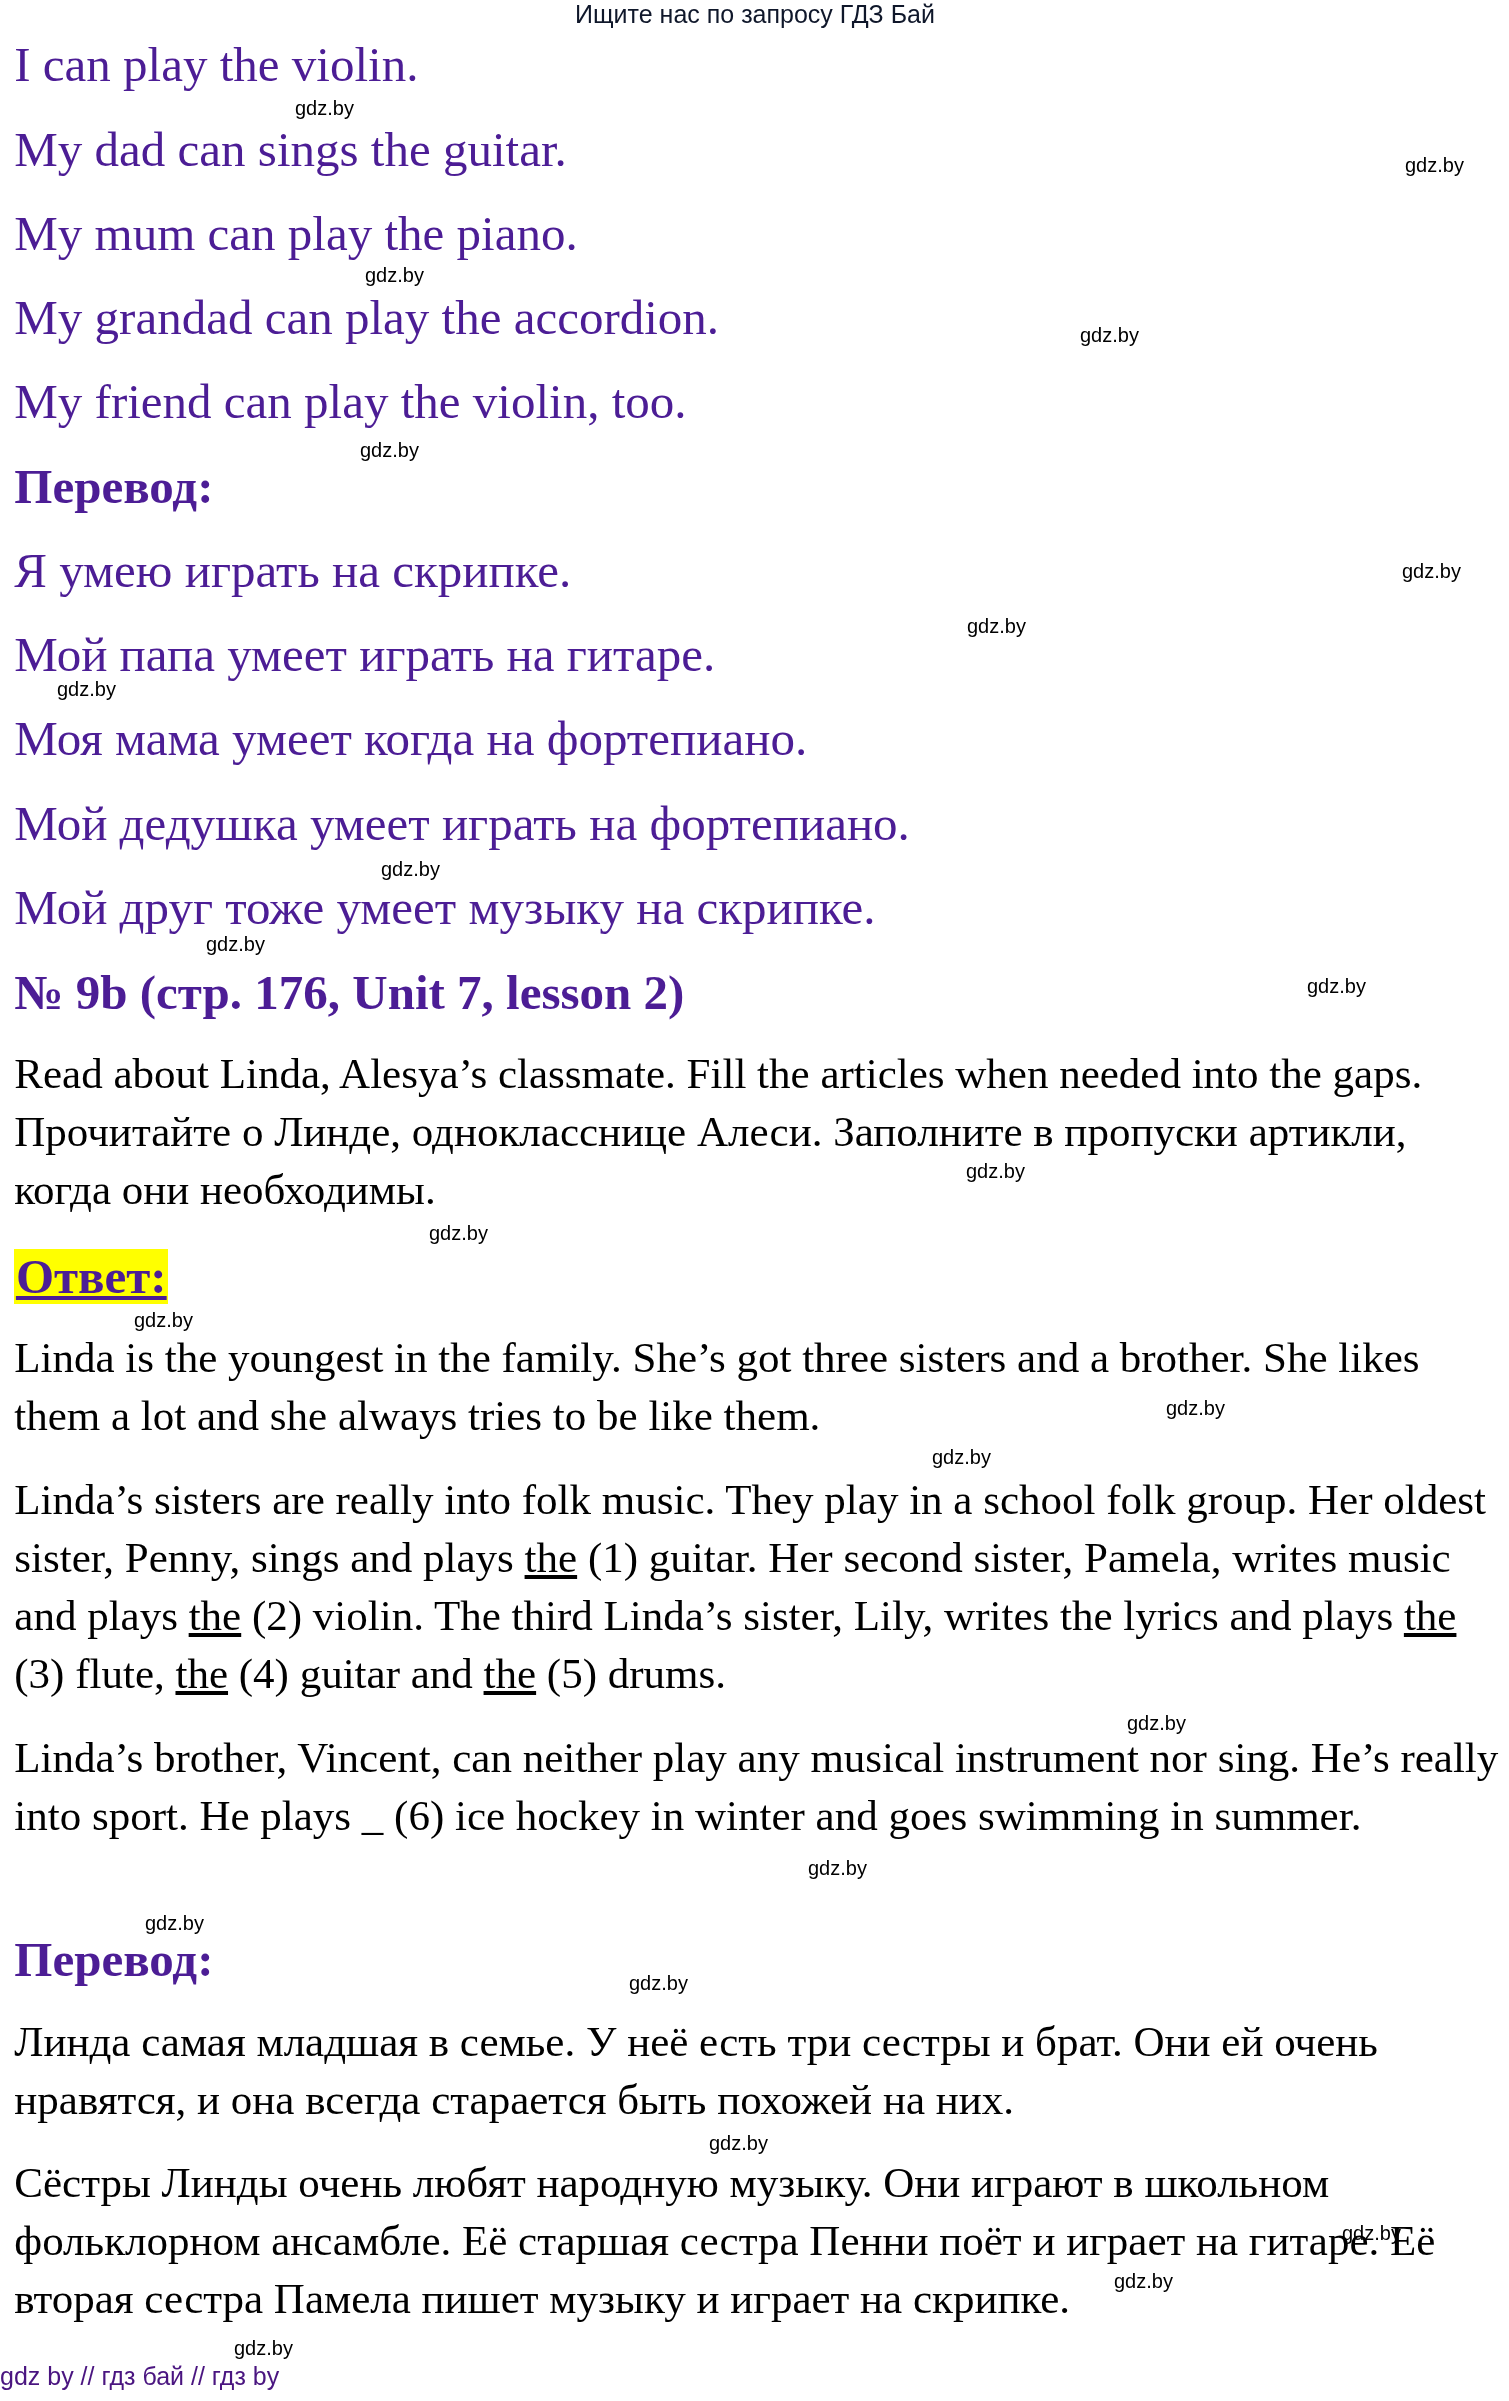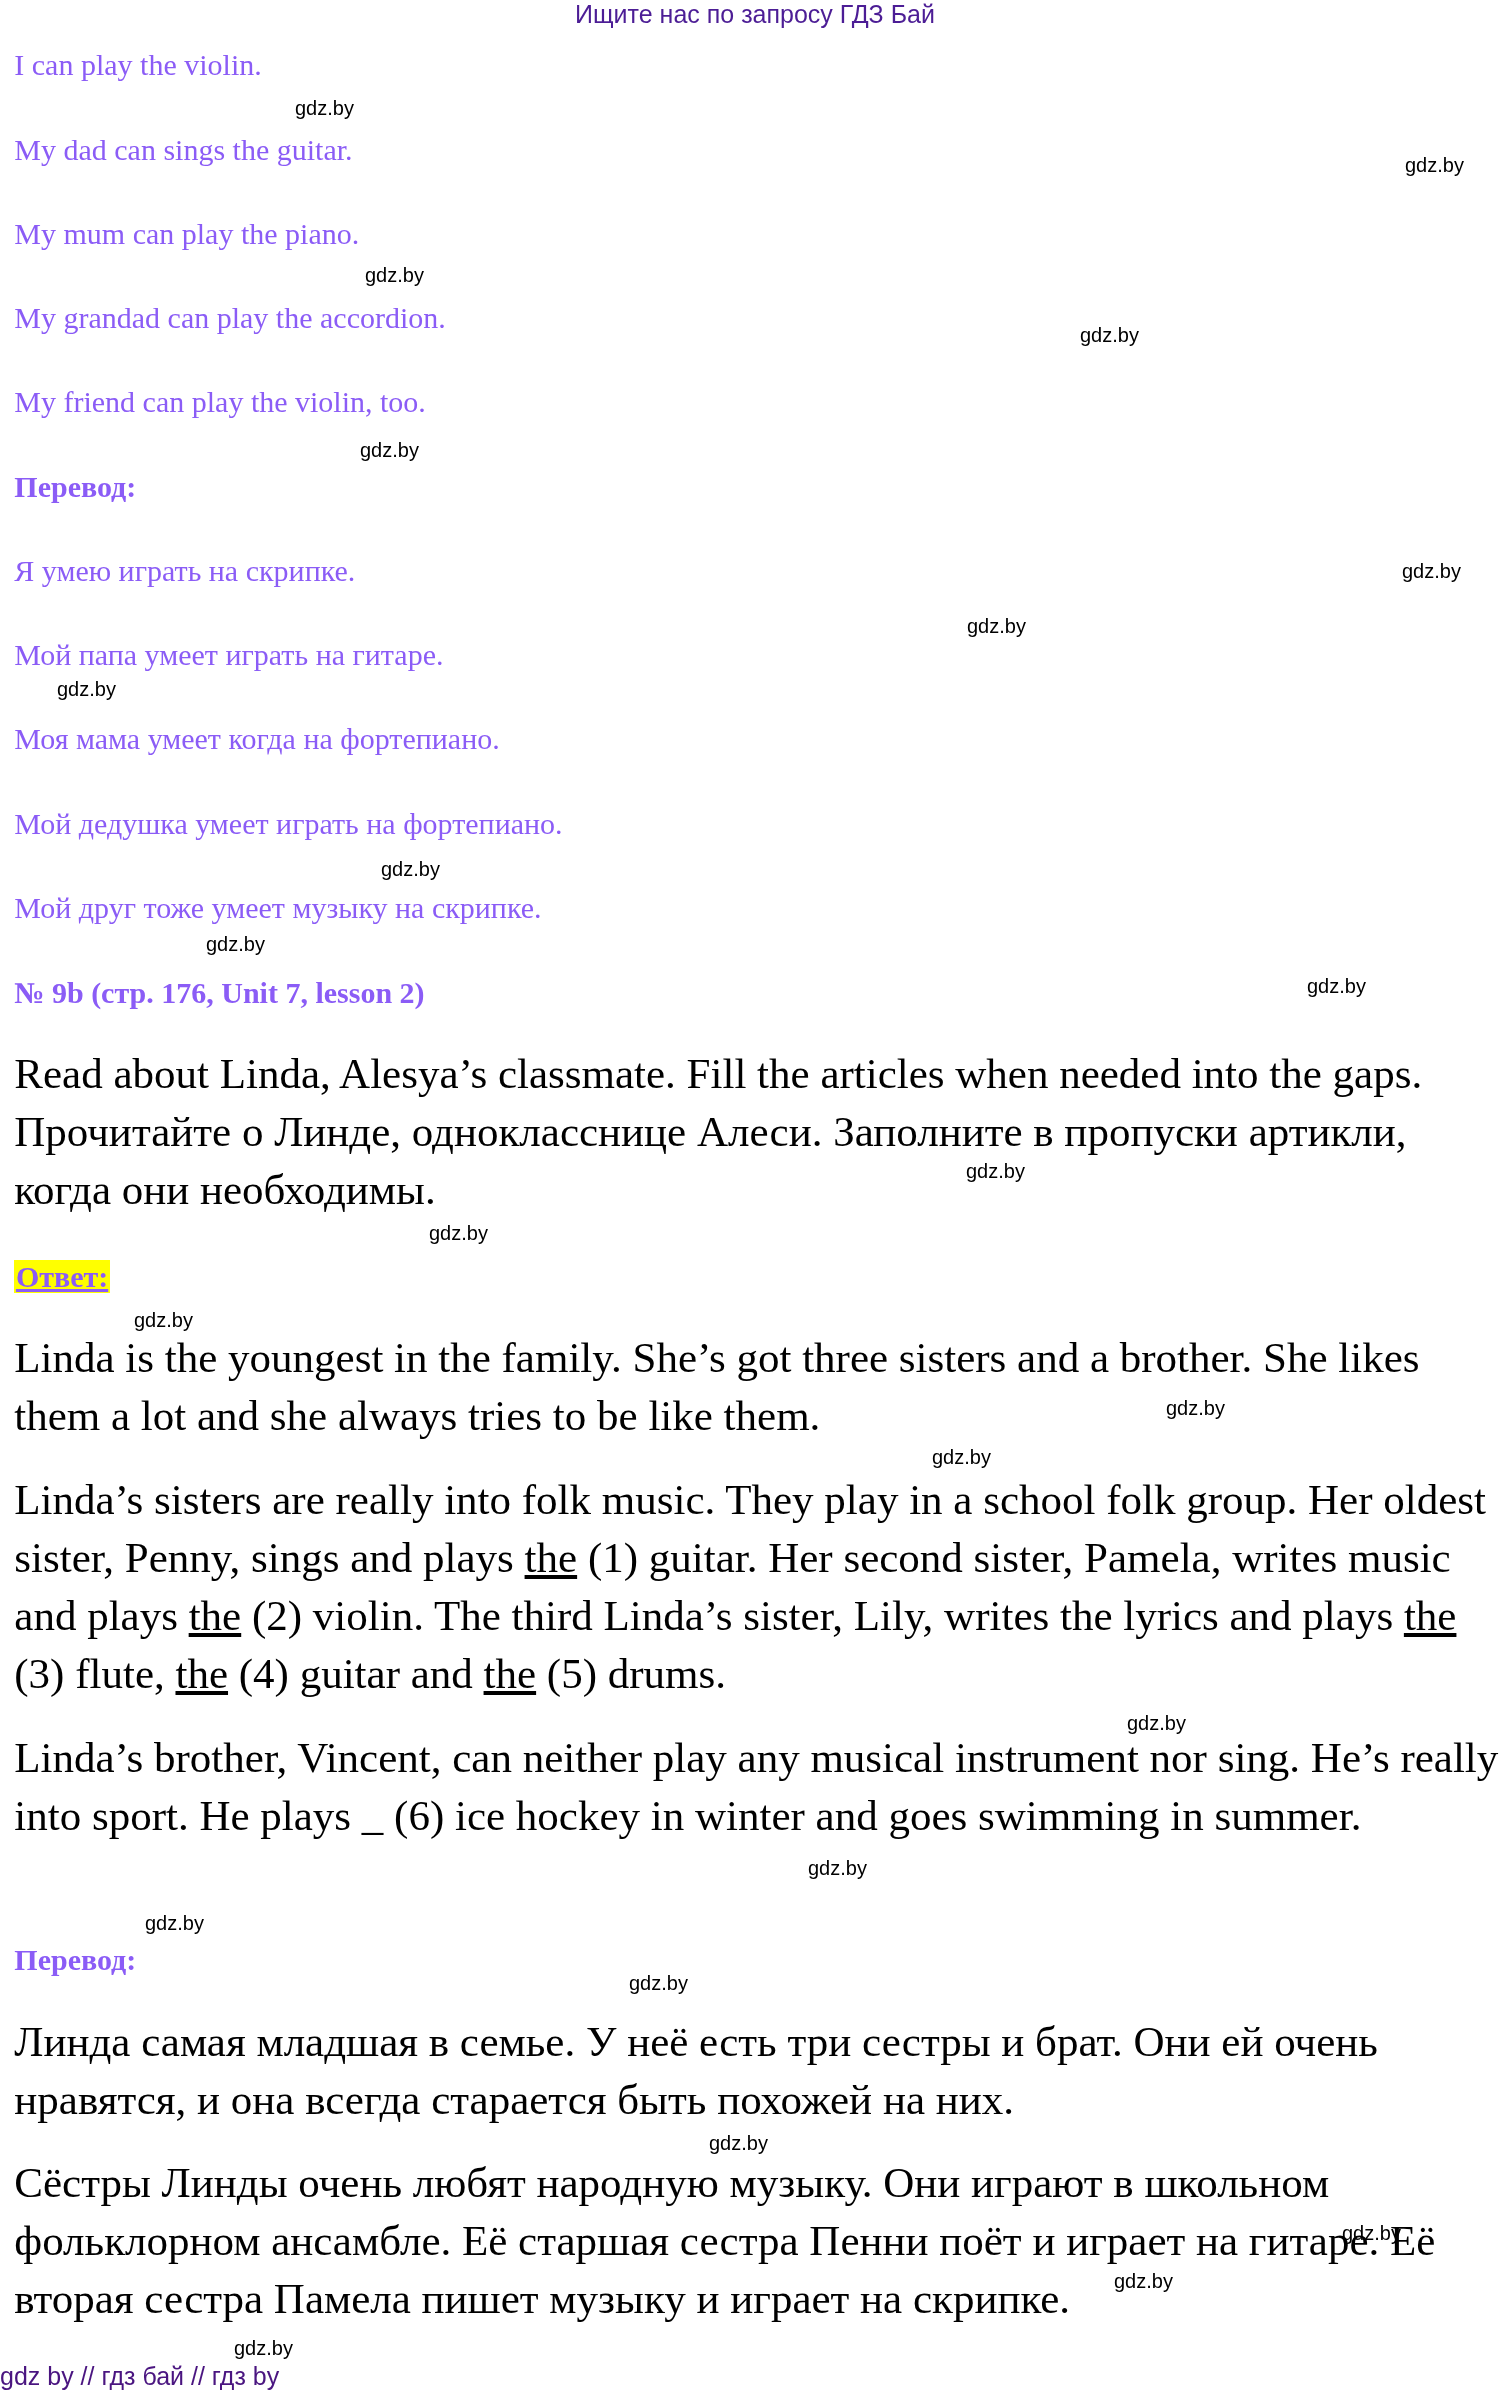--- a/index.html
+++ b/index.html
@@ -1,29 +1,29 @@
 <!DOCTYPE html>
 <html style="font-size:12.7px"><head>
 <meta charset="utf-8">
 <style>
   html,body{margin:0;padding:0;background:#ffffff;}
   body{width:1510px;height:2401px;position:relative;overflow:hidden;}
   .hdr{position:absolute;top:0;left:0;width:1510px;text-align:center;font-family:"Liberation Sans",sans-serif;font-size:25px;line-height:29px;}
   .ftr{position:absolute;top:2360px;left:0;width:1510px;font-family:"Liberation Sans",sans-serif;font-size:25px;line-height:32px;}
-  .ln{position:absolute;left:14.3px;font-family:"Liberation Serif",serif;font-size:30px;line-height:48px;color:#8b5cf6;white-space:nowrap;}
+  .ln{position:absolute;left:14.3px;font-family:"Liberation Serif",serif;font-size:49px;line-height:48px;color:#4c1d95;white-space:nowrap;}
   .para{position:absolute;left:14.3px;font-family:"Liberation Serif",serif;font-size:43px;line-height:58px;color:#000;width:1498px;}
   .b{font-weight:bold;}
   .hl{background:#ffff00;padding:0 1.6px;text-decoration:underline;}
   .u{text-decoration:underline;}
   .wm{position:absolute;font-family:"Liberation Sans",sans-serif;font-size:20px;line-height:25.5px;color:#000;}
 </style>
 </head>
 <body>
 
-<div class="hdr" style="color:#4c1d95">Ищите нас по запросу ГДЗ Бай</div>
+<div class="hdr" style="color:#0f172a">Ищите нас по запросу ГДЗ Бай</div>
 
 <div class="ln" style="top:41px">I can play the violin.</div>
 <div class="ln" style="top:126px">My dad can sings the guitar.</div>
 <div class="ln" style="top:210px">My mum can play the piano.</div>
 <div class="ln" style="top:294px">My grandad can play the accordion.</div>
 <div class="ln" style="top:378px">My friend can play the violin, too.</div>
 <div class="ln b" style="top:463px">Перевод:</div>
 <div class="ln" style="top:547px">Я умею играть на скрипке.</div>
 <div class="ln" style="top:631px">Мой папа умеет играть на гитаре.</div>
 <div class="ln" style="top:715px">Моя мама умеет когда на фортепиано.</div>

